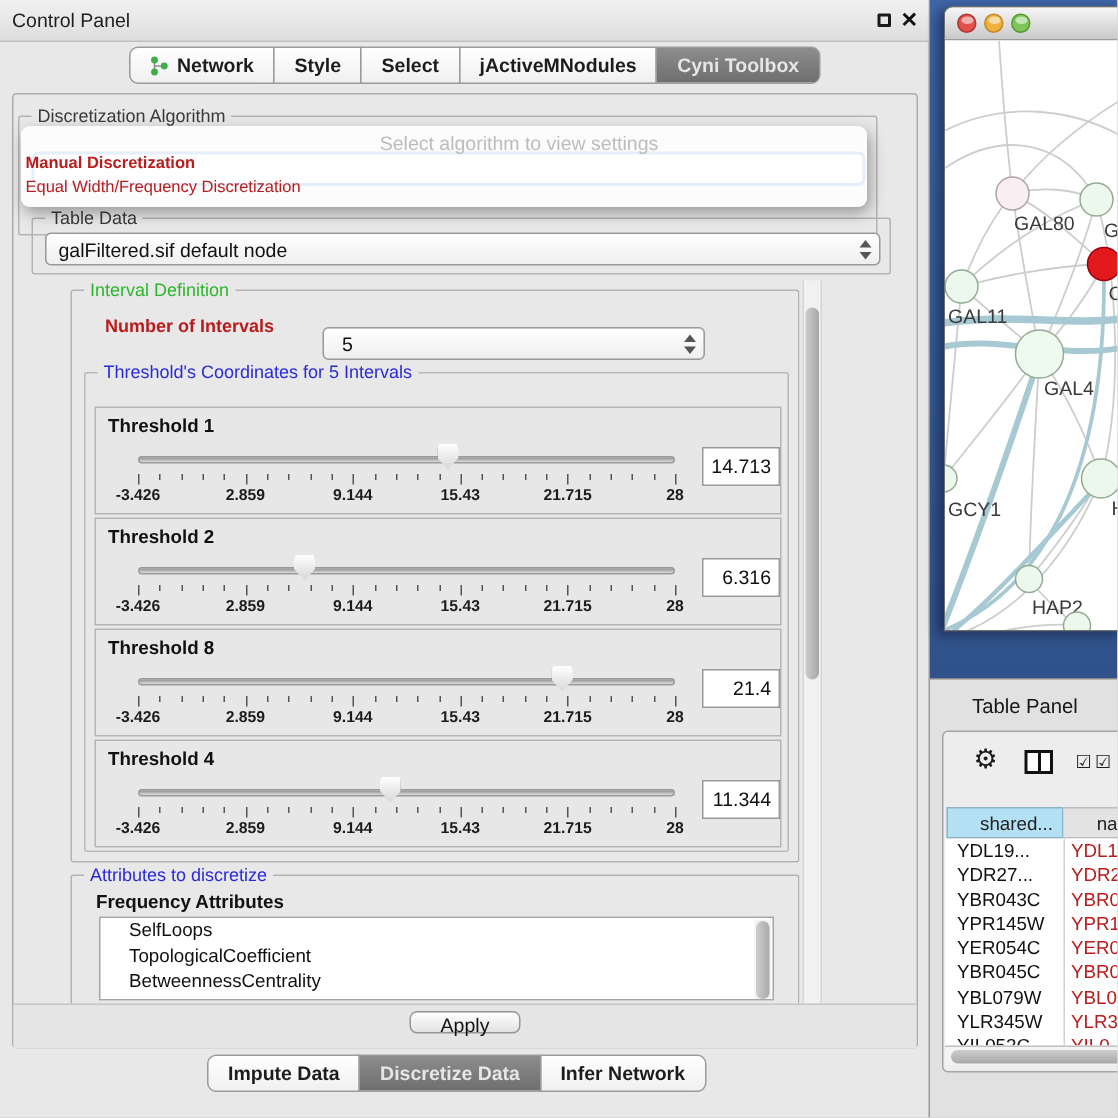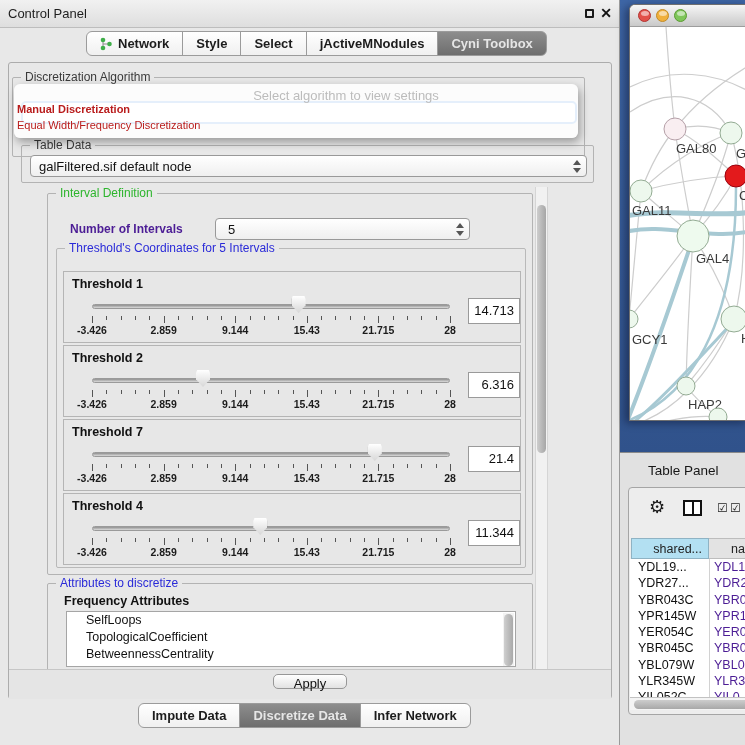--- a/index.html
+++ b/index.html
@@ -36,21 +36,21 @@
   #td-group{left:12px;top:82px;width:573px;height:38px;}
   .combo{position:relative;background:linear-gradient(#ffffff,#efefef);border:1px solid #999;border-radius:4px;font-size:13px;color:#111;cursor:pointer;}
   .combo .val{position:absolute;left:8px;top:0;line-height:21px;white-space:nowrap;}
   .stepper{position:absolute;right:5px;top:3px;width:9px;height:15px;}
   .stepper::before{content:"";position:absolute;left:1px;top:1px;border-left:4px solid transparent;border-right:4px solid transparent;border-bottom:5px solid #555;}
   .stepper::after{content:"";position:absolute;left:1px;bottom:1px;border-left:4px solid transparent;border-right:4px solid transparent;border-top:5px solid #555;}
   #td-combo{position:absolute;left:8px;top:9px;width:557px;height:22px;}
 
   #scrollarea{position:absolute;left:6px;top:124px;width:518px;height:486px;overflow:hidden;}
   #interval-group{left:32px;top:6px;width:486px;height:382px;}
-  .noi-label{position:absolute;left:22px;top:28px;font-size:12px;font-weight:bold;color:#4c1d95;}
+  .noi-label{position:absolute;left:22px;top:16px;font-size:12px;font-weight:bold;color:#b91c1c;}
   #noi-combo{position:absolute;left:167px;top:24px;width:255px;height:22px;}
   #thr-group{left:8px;top:54px;width:470px;height:320px;border-color:#b9b9b9;}
 
   .thr-panel{position:absolute;left:6px;width:458px;height:72px;border:1px solid #b5b5b5;background:#e7e7e7;}
   .thr-label{position:absolute;left:8px;top:5px;font-size:12.5px;font-weight:bold;color:#111;}
   .sl-track{position:absolute;left:28px;top:32px;width:358px;height:5px;border:1px solid #9a9a9a;border-radius:3px;background:linear-gradient(#8f8f8f,#dcdcdc);cursor:pointer;}
   .sl-thumb{position:absolute;top:24px;width:14px;height:17px;background:linear-gradient(#ffffff,#d7d7d7);
             clip-path:polygon(8% 0,92% 0,100% 18%,100% 55%,50% 100%,0 55%,0 18%);filter:drop-shadow(0 0 1px #777);cursor:grab;}
   .tick{position:absolute;width:1px;background:#555;}
   .tick.major{height:7px;top:44px;}
@@ -102,21 +102,21 @@
   .cols-icon::after{content:"";position:absolute;left:7px;top:0;width:2px;height:12px;background:#111;}
   .cb-icon{position:absolute;top:13px;font-size:12px;color:#222;cursor:pointer;font-family:"DejaVu Sans",sans-serif;}
   .cb1{left:88px;} .cb2{left:101px;}
   .tp-header{position:absolute;left:1px;top:50px;height:21px;width:140px;}
   .th-cell{position:absolute;top:0;height:21px;font-size:12.5px;color:#222;line-height:20px;}
   .th-c1{left:1px;width:78px;background:#b3e0f2;border:1px solid #8fb3c4;text-align:right;padding-right:6px;}
   .th-c2{left:79px;width:61px;background:#e3e3e3;border:1px solid #bdbdbd;border-left:none;text-align:right;padding-right:24px;}
   #tp-rows{position:absolute;left:1px;top:71px;width:139px;height:138px;background:#fff;overflow:hidden;}
   .tp-row{position:relative;height:16.3px;cursor:pointer;}
   .tp-c1{position:absolute;left:8px;top:0;font-size:12.5px;color:#111;line-height:16px;white-space:nowrap;}
-  .tp-c2{position:absolute;left:84px;top:0;font-size:12.5px;color:#4c1d95;line-height:16px;white-space:nowrap;}
+  .tp-c2{position:absolute;left:84px;top:0;font-size:12.5px;color:#b91c1c;line-height:16px;white-space:nowrap;}
   .col-divider{position:absolute;left:79px;top:0;width:1px;height:138px;background:#d2d2d2;}
   .hscroll{position:absolute;left:1px;top:209px;width:139px;height:13px;background:#f4f4f4;border-top:1px solid #c2c2c2;}
   .hthumb{position:absolute;left:4px;top:2px;width:128px;height:9px;border-radius:5px;background:linear-gradient(#cdcdcd,#a8a8a8);cursor:pointer;}
 </style>
 </head>
 <body>
 
 <div id="stage">
 
   <section id="control-panel">
@@ -247,21 +247,21 @@
                   <span class="tick-lbl" style="left:-2.0px">-3.426</span>
                   <span class="tick-lbl" style="left:69.6px">2.859</span>
                   <span class="tick-lbl" style="left:141.2px">9.144</span>
                   <span class="tick-lbl" style="left:212.8px">15.43</span>
                   <span class="tick-lbl" style="left:284.4px">21.715</span>
                   <span class="tick-lbl" style="left:356.0px">28</span>
                   <span class="sl-thumb" style="left:132.0px"></span>
                   <div class="thr-value">6.316</div>
                 </div>
                 <div class="thr-panel" style="top: 170px;">
-                  <span class="thr-label">Threshold 7</span>
+                  <span class="thr-label">Threshold 8</span>
                   <div class="sl-track"></div>
                   <span class="tick major" style="left:28.0px"></span>
                   <span class="tick minor" style="left:42.3px"></span>
                   <span class="tick minor" style="left:56.6px"></span>
                   <span class="tick minor" style="left:71.0px"></span>
                   <span class="tick minor" style="left:85.3px"></span>
                   <span class="tick major" style="left:99.6px"></span>
                   <span class="tick minor" style="left:113.9px"></span>
                   <span class="tick minor" style="left:128.2px"></span>
                   <span class="tick minor" style="left:142.6px"></span>

